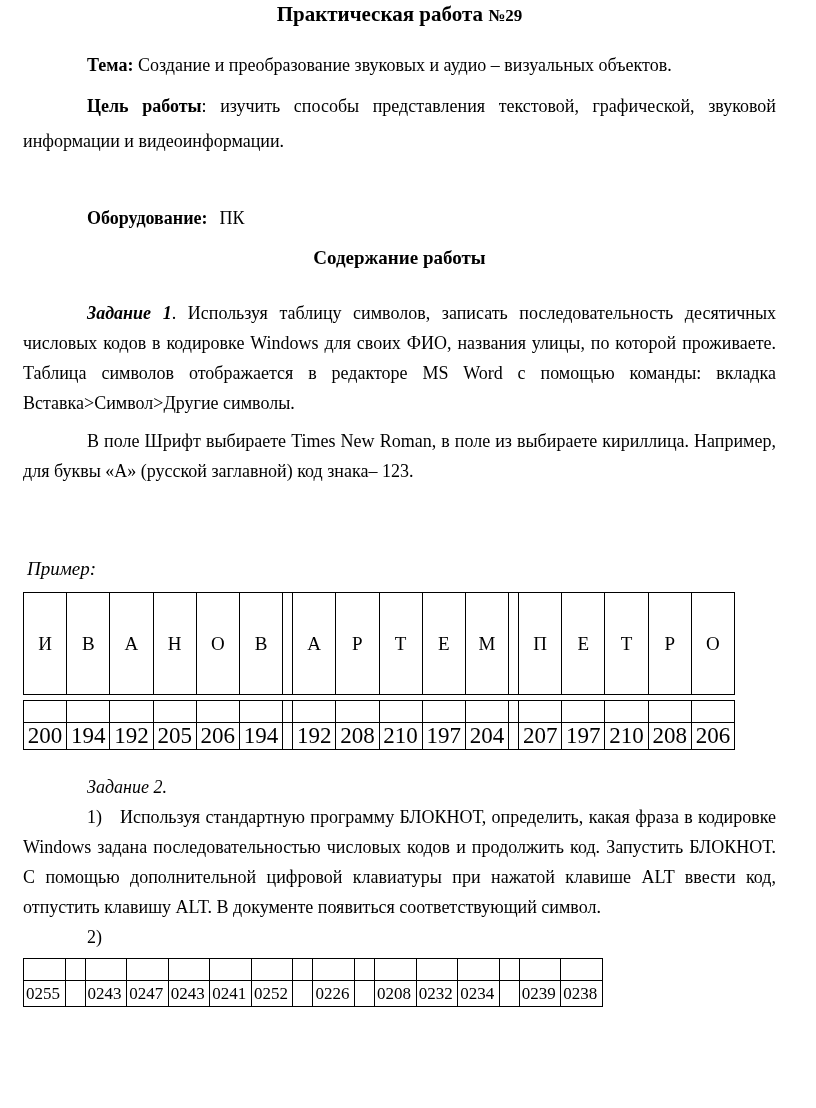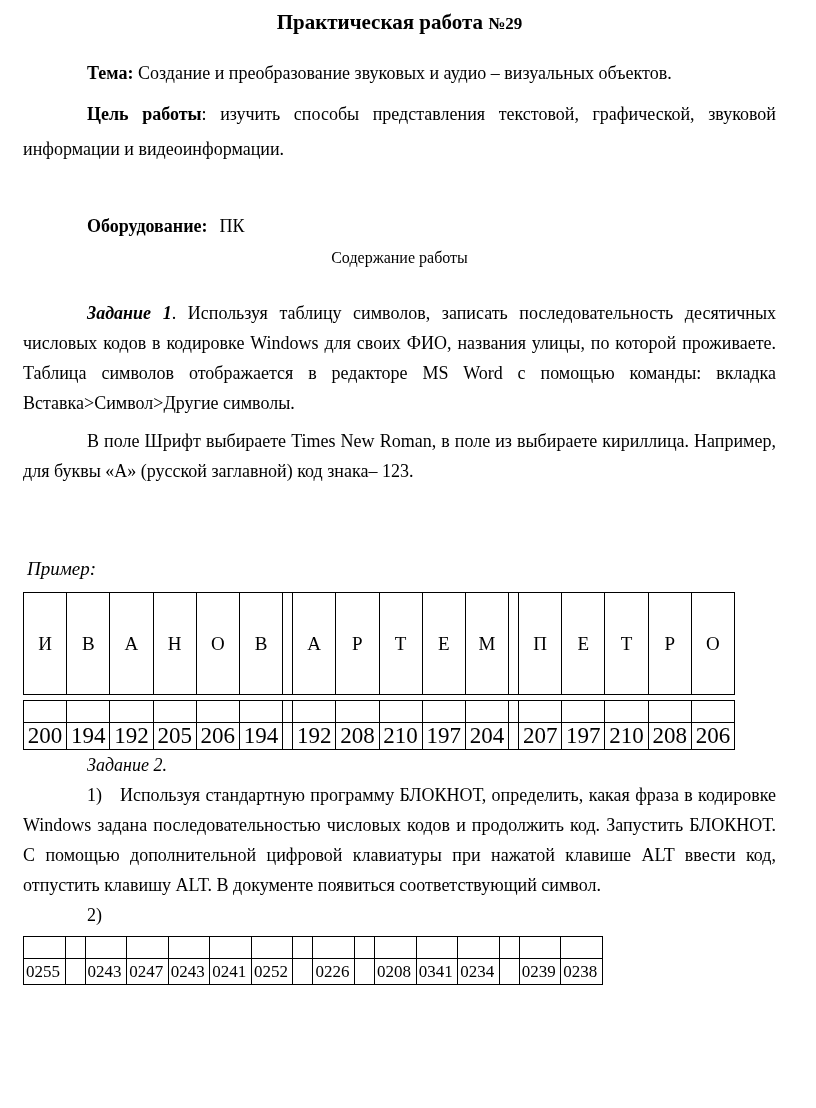--- a/index.html
+++ b/index.html
@@ -5,21 +5,21 @@
   * { margin:0; padding:0; box-sizing:border-box; }
   html,body { background:#ffffff; }
   body {
     width:816px; height:1108px;
     font-family:"Liberation Serif","DejaVu Serif",serif;
     color:#000000;
   }
   .page {
     position:relative;
     width:816px; height:1108px;
-    padding:8px 40px 0 23px;
+    padding:0 40px 0 23px;
     overflow:hidden;
     background:#ffffff;
   }
   .title {
     text-align:center;
     font-size:21px;
     font-weight:bold;
     line-height:28px;
   }
   .title-no { font-size:17px; }
@@ -30,24 +30,24 @@
   .lead { text-indent:64px; }
   .sp35 { line-height:35px; }
   .sp30 { line-height:30px; }
   .b { font-weight:bold; }
   .i { font-style:italic; }
   .mt-tema { margin-top:18px; }
   .mt-goal { margin-top:6px; }
   .mt-equip { margin-top:42px; line-height:35px; }
   .equip-value { margin-left:12px; }
   .section-heading {
-    margin-top:0;
+    margin-top:8px;
     text-align:center;
-    font-weight:normal;
-    font-size:16px;
+    font-weight:bold;
+    font-size:19px;
     line-height:28px;
   }
   .mt-task1 { margin-top:26px; }
   .mt-note { margin-top:8px; }
   .example-label {
     margin:68px 0 0 4px;
     font-size:19px;
     font-style:italic;
     line-height:30px;
   }
@@ -60,21 +60,21 @@
     vertical-align:middle;
     padding:0;
   }
   .letters-table { width:712px; margin-top:8px; }
   .letters-table td { height:102px; font-size:19px; }
   .letters-table td.gap { width:10px; }
   .codes-table { width:712px; margin-top:5px; }
   .codes-table td.gap { width:10px; }
   .codes-table .blank-row td { height:22px; }
   .codes-table .codes-row td { height:27px; font-size:23px; }
-  .mt-task2 { }
+  .mt-task2 { margin-top:22px; }
   .mt-item1 { }
   .num { padding-right:18px; }
   .task2-codes-table { width:580px; margin-top:6px; }
   .task2-codes-table td.gap { width:20px; }
   .task2-codes-table .blank-row td { height:22px; }
   .task2-codes-table .codes-row td {
     height:26px; font-size:17px;
     text-align:left; padding-left:2px;
   }
 </style>
@@ -200,21 +200,21 @@
           <td class="gap"></td>
           <td>0243</td>
           <td>0247</td>
           <td>0243</td>
           <td>0241</td>
           <td>0252</td>
           <td class="gap"></td>
           <td>0226</td>
           <td class="gap"></td>
           <td>0208</td>
-          <td>0341</td>
+          <td>0232</td>
           <td>0234</td>
           <td class="gap"></td>
           <td>0239</td>
           <td>0238</td>
         </tr>
     </tbody>
   </table>
 
 </div>
 

